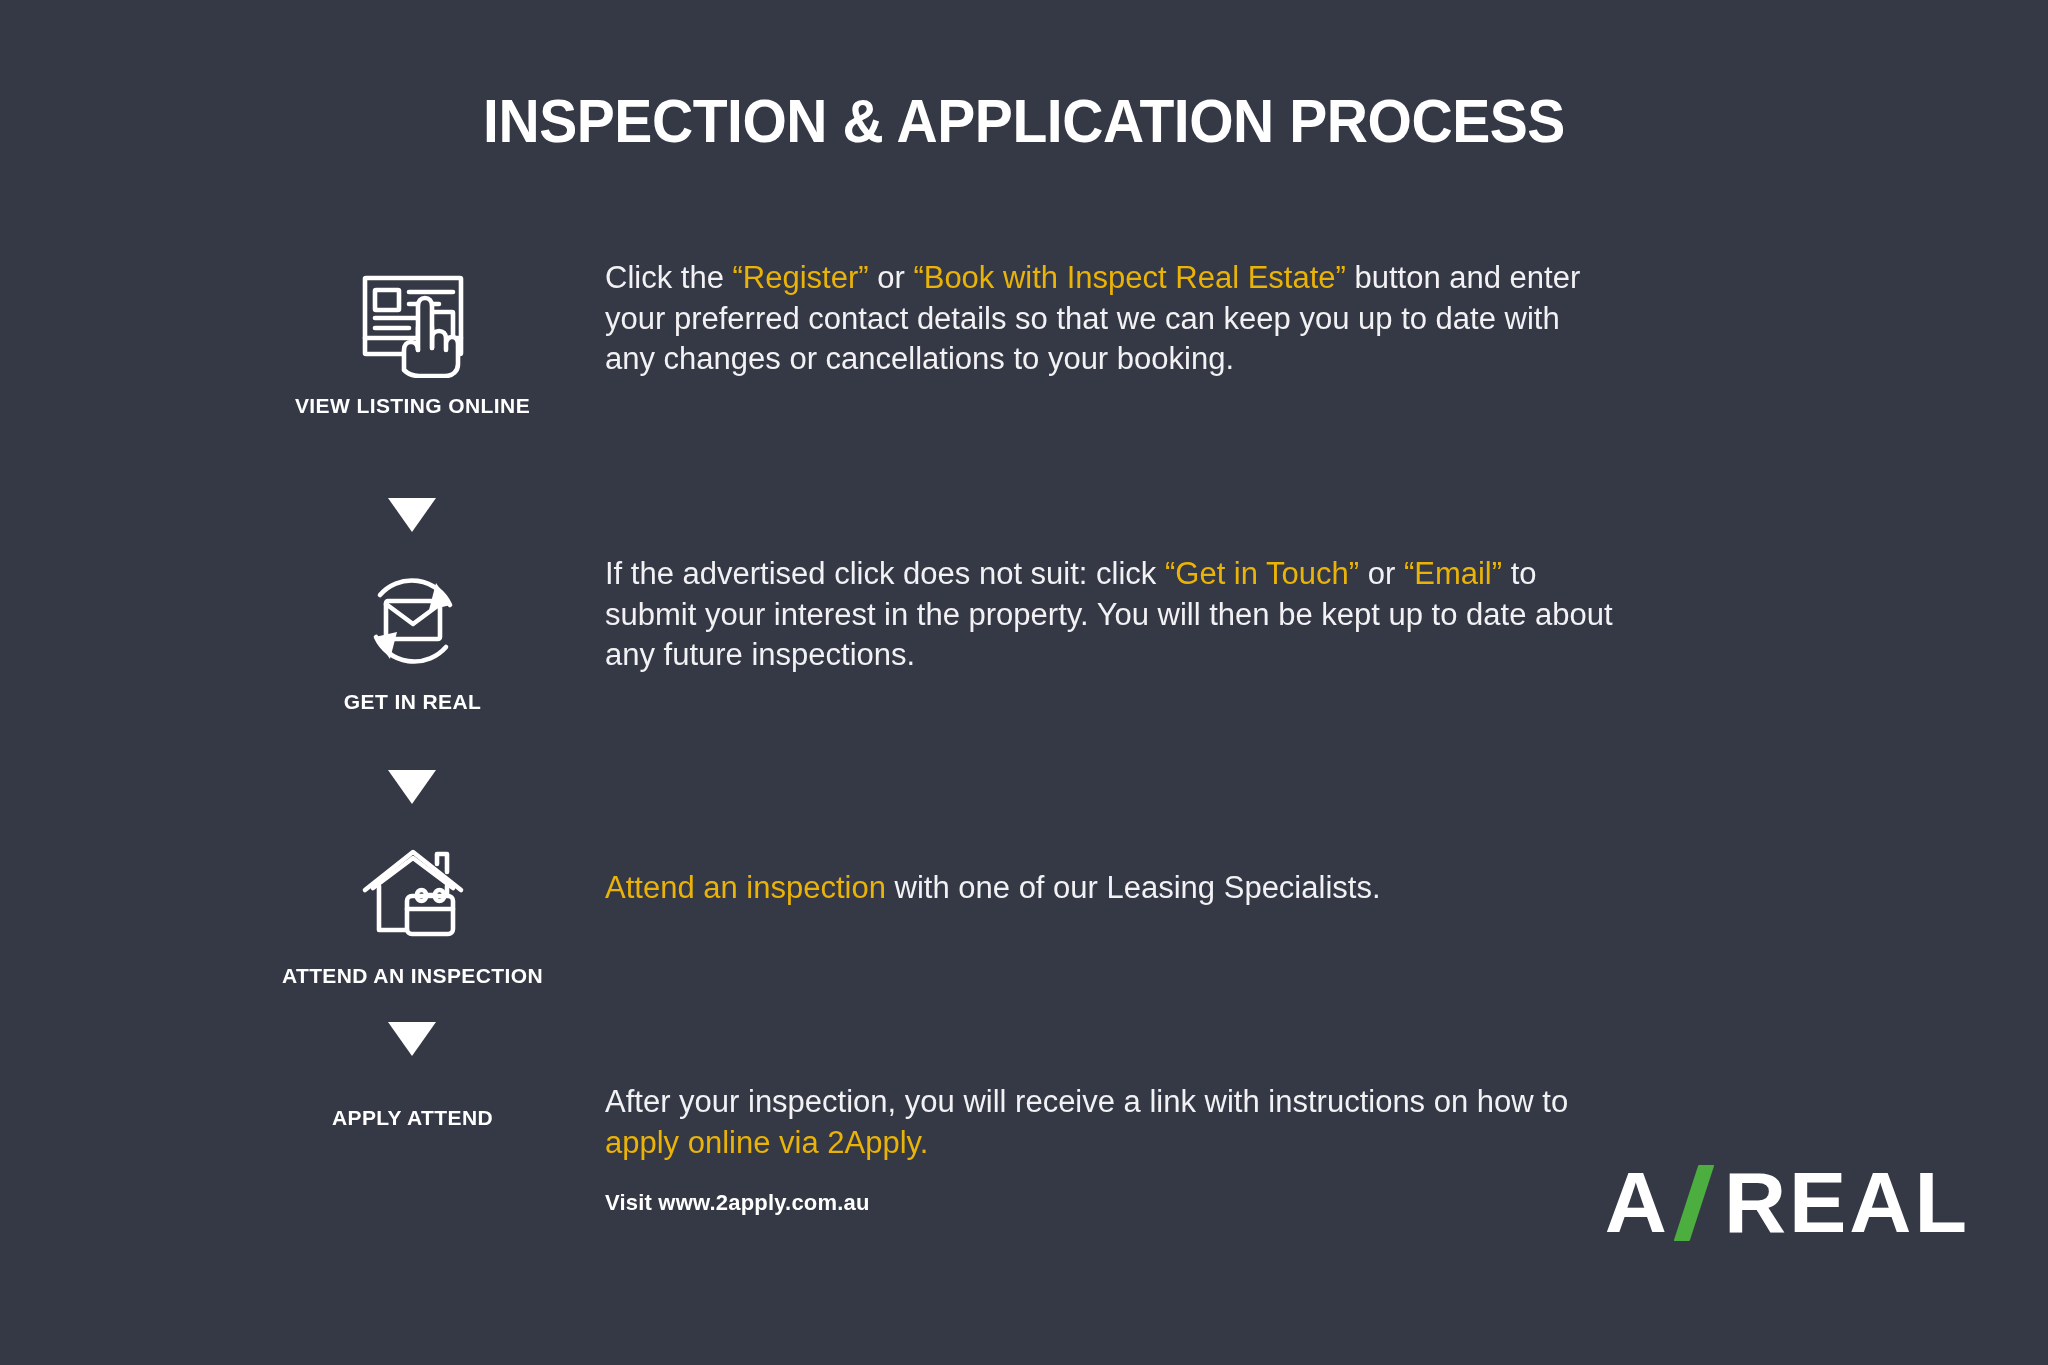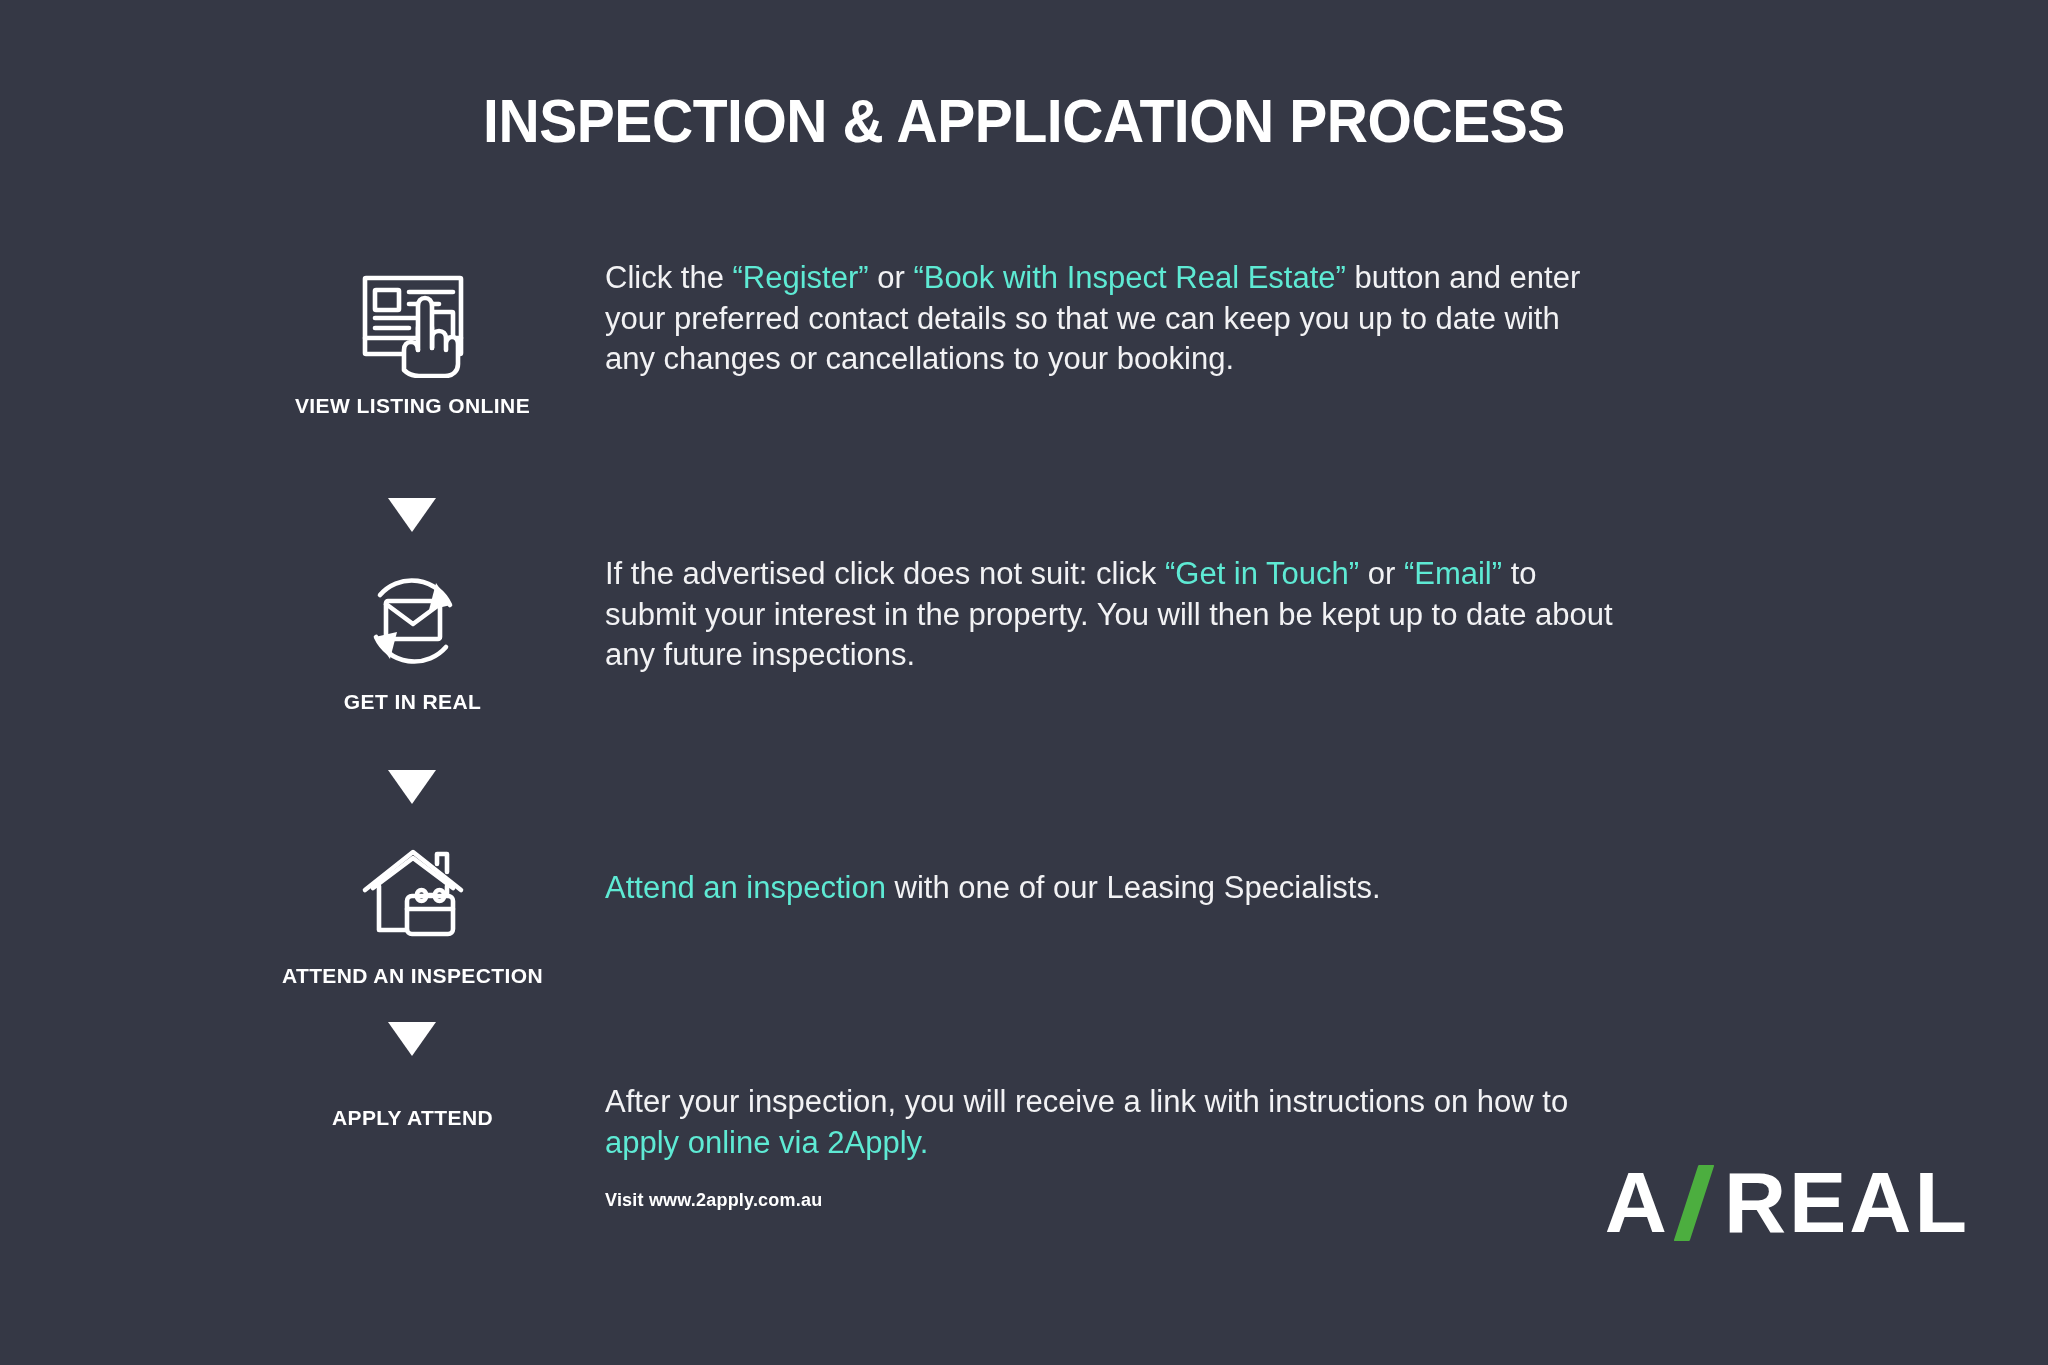--- a/index.html
+++ b/index.html
@@ -71,26 +71,26 @@
 
   .step-text {
     position: absolute;
     left: 605px;
     width: 1010px;
     font-size: 31px;
     line-height: 1.31;
     color: #f2f2f4;
     font-weight: 300;
   }
-  .green { color: #5eead4; }
+  .green { color: #eab308; }
 
   .visit-line {
     position: absolute;
     left: 605px;
-    font-size: 18px;
+    font-size: 22px;
     font-weight: bold;
     color: #ffffff;
     letter-spacing: 0.2px;
   }
 
   
   .arrow {
     position: absolute;
     width: 0;
     height: 0;

